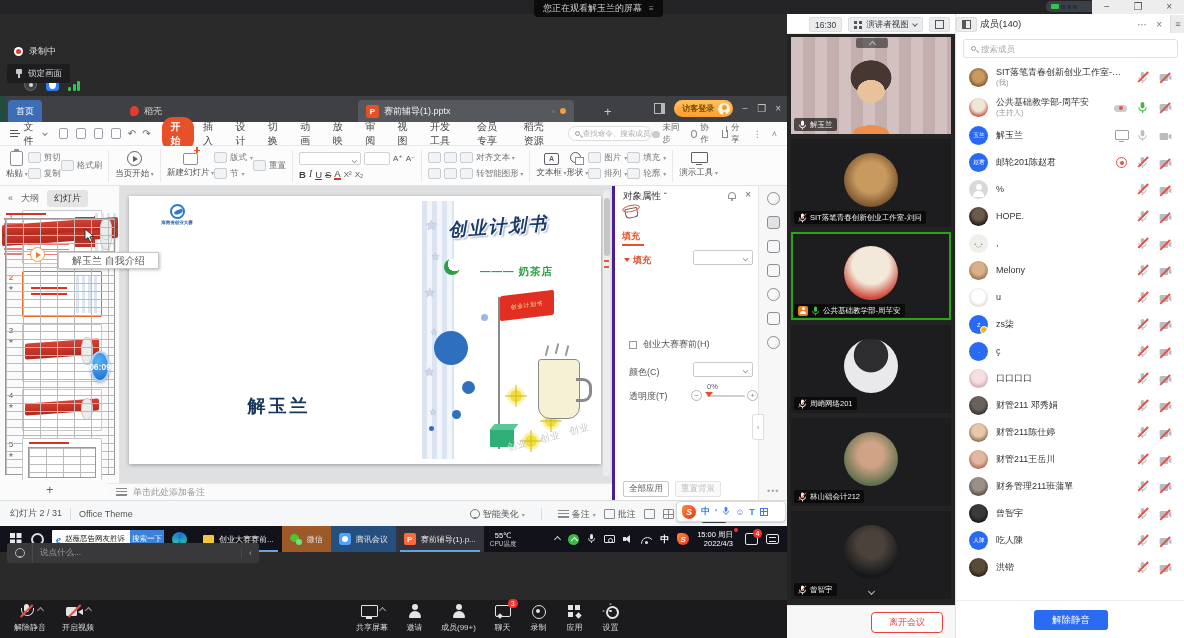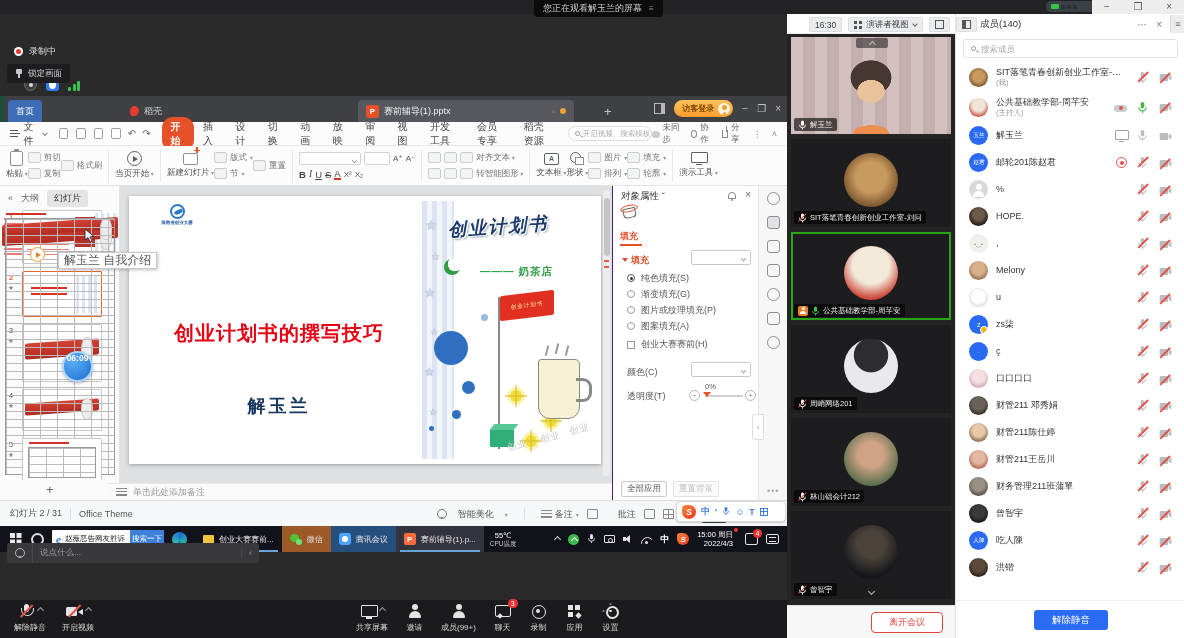--- a/index.html
+++ b/index.html
@@ -137,23 +137,23 @@
 .k2::after{content:"";position:absolute;right:3px;top:3px;width:22px;height:38px;background:repeating-linear-gradient(90deg,#dce4f2 0 3px,#fff 3px 6px)}
 .k3::before,.k4::before{content:"";position:absolute;left:2px;right:2px;top:16px;height:16px;background:linear-gradient(#d64234,#b02a20);transform:skewY(-4deg);border-radius:2px}
 .k4::before{top:11px;height:12px}
 .k3::after,.k4::after{content:"";position:absolute;right:8px;top:12px;width:10px;height:26px;background:#ececec;border:1px solid #ccc;border-radius:45%}
 .k4::after{top:8px;height:20px}
 .k5::before{content:"";position:absolute;left:5px;top:8px;right:5px;bottom:5px;border:1px solid #999;background:repeating-linear-gradient(#bbb 0 1px,transparent 1px 8px),repeating-linear-gradient(90deg,#bbb 0 1px,transparent 1px 17px)}
 .k5::after{content:"";position:absolute;left:6px;top:3px;width:40px;height:2px;background:#d03328}
 #addSlide{position:absolute;left:46px;top:296px;font-size:13px;color:#666}
 #playOverlay{position:absolute;left:30px;top:151px;width:15px;height:15px;border-radius:50%;background:#fff;border:1px solid #e8a13c;z-index:12}
 #playOverlay::after{content:"";position:absolute;left:5px;top:3.5px;border-left:5px solid #e8812c;border-top:3.5px solid transparent;border-bottom:3.5px solid transparent}
-#thumbTip{position:absolute;left:58px;top:156px;height:17px;background:#fff;border:1px solid #c9c9c9;box-shadow:1px 1px 3px rgba(0,0,0,.25);font-size:12px;color:#555;display:flex;align-items:center;padding:0 5px;z-index:12;white-space:nowrap}
+#thumbTip{position:absolute;left:58px;top:156px;height:17px;background:#fff;border:1px solid #c9c9c9;box-shadow:1px 1px 3px rgba(0,0,0,.25);font-size:10px;color:#555;display:flex;align-items:center;padding:0 13px;z-index:12;white-space:nowrap}
 #cursorArrow{position:absolute;left:84px;top:132px;z-index:13}
-#timerBubble{position:absolute;left:62px;top:255px;width:31px;height:31px;border-radius:50%;background:radial-gradient(circle at 35% 30%,#5db1f5,#1a6ad0);border:2px solid #a8d4f8;color:#fff;font-size:8.5px;font-weight:bold;display:flex;justify-content:center;z-index:14;box-shadow:0 1px 3px rgba(0,0,0,.3)}
+#timerBubble{position:absolute;left:90px;top:255px;width:20px;height:31px;border-radius:50%;background:radial-gradient(circle at 35% 30%,#5db1f5,#1a6ad0);border:2px solid #a8d4f8;color:#fff;font-size:8.5px;font-weight:bold;display:flex;align-items:center;justify-content:center;z-index:14;box-shadow:0 1px 3px rgba(0,0,0,.3)}
 
 #canvas{position:absolute;left:120px;top:90px;width:492px;height:297px;background:#dfe0e2;overflow:hidden}
 #slide{position:absolute;left:9px;top:10px;width:472px;height:268px;background:#fff;box-shadow:0 1px 4px rgba(0,0,0,.3)}
 #slLogo{position:absolute;left:18px;top:8px;width:60px;text-align:center}
 #slLogo .lg{width:15px;height:15px;border-radius:50%;border:2px solid #2a7ac7;margin:0 auto;position:relative;overflow:hidden}
 #slLogo .lg::after{content:"";position:absolute;left:2px;top:4px;width:9px;height:4px;background:#2a7ac7;border-radius:50% 0 50% 50%;transform:rotate(-20deg)}
 #slLogo .lt{font-size:4.5px;color:#2a5caa;font-weight:bold;margin-top:1px;white-space:nowrap}
 #slTitle1{position:absolute;left:0;top:92px;width:300px;text-align:center;font-size:26px;font-weight:bold;color:#e60012;letter-spacing:2px}
 #slTitle2{position:absolute;left:0;top:124px;width:300px;text-align:center;font-size:20px;font-weight:bold;color:#e60012;letter-spacing:1px}
 #slAuthor{position:absolute;left:0;top:198px;width:300px;text-align:center;font-size:18px;font-weight:bold;color:#17365d;letter-spacing:3px}
@@ -173,21 +173,21 @@
 #cube::before{content:"";position:absolute;left:2px;top:-5px;width:24px;height:6px;background:#57c998;transform:skewX(-40deg)}
 #cup{position:absolute;left:116px;top:158px;width:42px;height:60px;background:#f6f1d4;border:1.5px solid #8a8a8a;border-radius:3px 5px 12px 12px}
 #cup::after{content:"";position:absolute;right:-13px;top:18px;width:13px;height:18px;border:3px solid #8a8a8a;border-left:none;border-radius:0 9px 9px 0}
 .steam{position:absolute;width:1.5px;height:11px;background:#9a9a9a;transform:rotate(14deg);border-radius:1px}
 .wm{position:absolute;color:#c9c9c9;font-size:9.5px;transform:rotate(-14deg);letter-spacing:1px}
 #cScroll{position:absolute;right:2px;top:4px;width:7px;height:286px;background:#ececec;border-radius:3px}
 #cScroll .tmb{position:absolute;left:0.5px;top:8px;width:6px;height:58px;background:#c6c6c6;border-radius:3px}
 #cScroll .rk1,#cScroll .rk2{position:absolute;left:1px;width:5px;height:2px;background:#e05a3a}
 #cScroll .rk1{top:70px}#cScroll .rk2{top:76px}
 
-#props{position:absolute;left:612px;top:90px;width:146px;height:316px;background:#fff;border-left:1px solid #4c1d95;font-size:9px;color:#444}
+#props{position:absolute;left:612px;top:90px;width:146px;height:316px;background:#fff;border-left:3px solid #4c1d95;font-size:9px;color:#444}
 #props .ptitle{position:absolute;left:8px;top:4px;font-size:9.5px;color:#333}
 #props .bell{position:absolute;right:22px;top:6px;width:8px;height:7px;border:1.1px solid #888;border-radius:4px 4px 0 0}
 #props .bell::after{content:"";position:absolute;left:2px;bottom:-3px;width:2px;height:2px;background:#888;border-radius:50%}
 #props .px{position:absolute;right:7px;top:3px;font-size:10px;color:#666}
 .bucket{position:absolute;left:10px;top:22px;width:13px;height:10px;border:1.3px solid #666;border-radius:1px 1px 4px 4px;transform:rotate(-12deg)}
 .bucket::after{content:"";position:absolute;left:-3px;top:-4px;width:16px;height:5px;border:1.2px solid #e8502a;border-radius:50%}
 #props .ftab{position:absolute;left:7px;top:44px;color:#e8502a;font-weight:bold}
 #props .ftab::after{content:"";position:absolute;left:0;top:14px;width:22px;height:2px;background:#e8502a}
 #props .sect{position:absolute;left:10px;top:68px;color:#d94f2b;font-weight:bold}
 #props .sect::before{content:"";display:inline-block;width:0;height:0;border-left:4px solid #d94f2b;border-top:3px solid transparent;border-bottom:3px solid transparent;margin-right:4px;transform:rotate(90deg)}
@@ -507,21 +507,21 @@
 
           <span class="mtab">开发工具</span>
 
           <span class="mtab">会员专享</span>
 
           <span class="mtab">稻壳资源</span>
 
       </span>
       <span id="menuSearch">
           <span class="q-ic"></span>
-          <span>开启视频、搜索模板</span>
+          <span>查找命令、搜索成员</span>
         </span>
       <span id="menuRight">
         <span style="display:flex;align-items:center;gap:3px">
             <span class="cl"></span>
             <span>未同步</span>
           </span>
         <span style="display:flex;align-items:center;gap:3px">
             <span class="pp"></span>
             <span>协作</span>
           </span>
@@ -717,21 +717,20 @@
     <div id="timerBubble">
         <span>06:09</span>
       </div>
 
     <div id="canvas">
       <div id="slide">
         <div id="slLogo">
           <div class="lg"></div>
           <div class="lt">海南省创业大赛</div>
         </div>
-        <div id="slTitle2">创业计划书的撰写技巧</div>
         <div id="slAuthor">解玉兰</div>
         <div id="slArt">
           <div class="bands"></div>
           <span class="star" style="left:3px;top:16px;font-size:14px">★</span>
           <span class="star" style="left:9px;top:50px;font-size:10px">★</span>
           <span class="star" style="left:2px;top:84px;font-size:13px">★</span>
           <span class="star" style="left:8px;top:126px;font-size:9px">★</span>
           <span class="star" style="left:2px;top:164px;font-size:12px">★</span>
           <span class="star" style="left:7px;top:206px;font-size:9px">★</span>
           <div id="artTitle">创业计划书</div>
@@ -767,43 +766,20 @@
     </div>
 
     <div id="props">
       <span class="ptitle"><span>对象属性</span> ˇ</span>
       <span class="bell"></span>
       <span class="px">×</span>
       <span class="bucket"></span>
       <span class="ftab">填充</span>
       <span class="sect">填充</span>
       <span class="pdrop" style="left:78px;top:64px"></span>
-      <div id="fillOpts">
-
-          <div class="popt on">
-            <span class="rdo"></span>
-            <span>纯色填充(S)</span>
-          </div>
-
-          <div class="popt">
-            <span class="rdo"></span>
-            <span>渐变填充(G)</span>
-          </div>
-
-          <div class="popt">
-            <span class="rdo"></span>
-            <span>图片或纹理填充(P)</span>
-          </div>
-
-          <div class="popt">
-            <span class="rdo"></span>
-            <span>图案填充(A)</span>
-          </div>
-
-      </div>
       <div id="hideBg">
           <span class="cbx"></span>
           <span>创业大赛赛前(H)</span>
         </div>
       <div id="colorRow">颜色(C)</div>
       <span class="pdrop" style="left:78px;top:176px"></span>
       <div id="alphaRow">透明度(T)</div>
       <span class="mini-circ" style="left:76px;top:204px">−</span>
       <span id="alphaVal">0%</span>
       <div id="alphaTrack"></div>
@@ -827,32 +803,32 @@
 
     <div id="notesBar">
       <span class="ic-lines"></span>
       <span>单击此处添加备注</span>
     </div>
     <div id="statusbar">
       <span class="sl1">幻灯片 2 / 31</span>
       <span class="sep"></span>
       <span>Office Theme</span>
       <div id="statusRight">
-        <span style="display:flex;align-items:center;gap:11px">
+        <span style="display:flex;align-items:center;gap:3px">
             <span class="face-ic"></span>
             <span>智能美化</span>
             <span class="cardn">▾</span>
           </span>
         <span class="sep"></span>
         <span style="display:flex;align-items:center;gap:3px">
             <span class="ic-lines"></span>
             <span>备注</span>
             <span class="cardn">▾</span>
           </span>
-        <span style="display:flex;align-items:center;gap:20px">
+        <span style="display:flex;align-items:center;gap:3px">
             <span class="vw"></span>
             <span>批注</span>
           </span>
         <span class="vw"></span>
         <span class="vw grid"></span>
         <span class="vw"></span>
         <span id="playBtn"></span>
         <span class="fsq"></span>
         <span>63%</span>
         <span>−</span>

